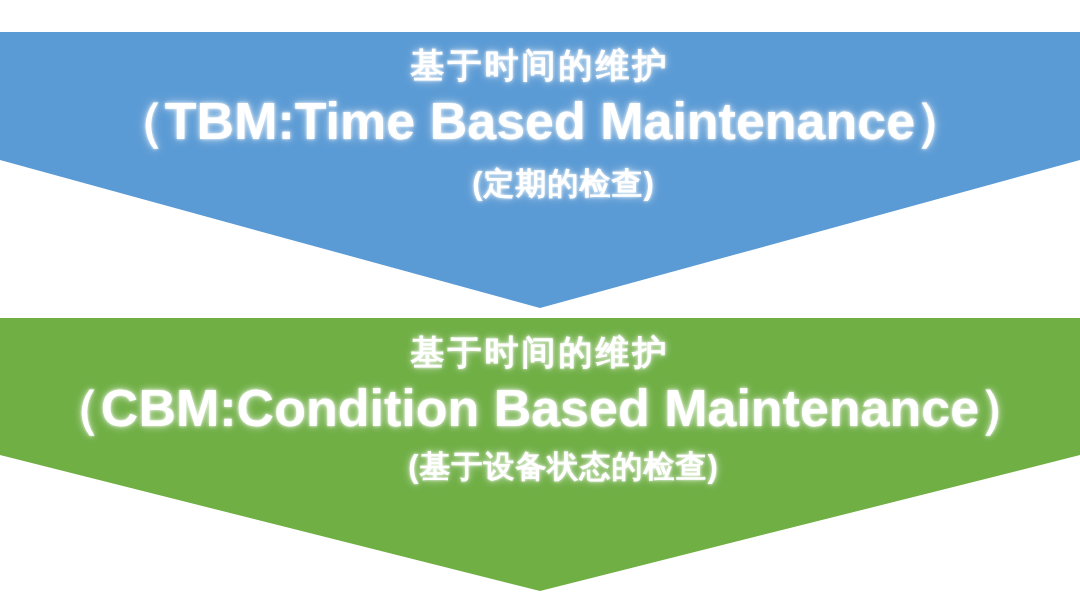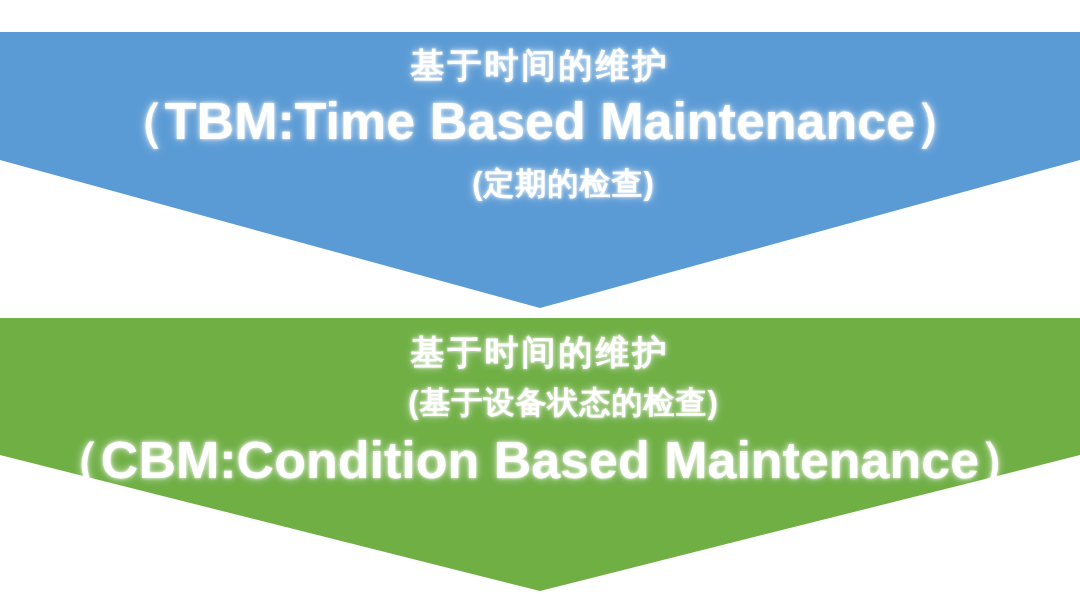--- a/index.html
+++ b/index.html
@@ -131,17 +131,17 @@
   </div>
 
   <div class="text-stack" id="tbm-text">
     <div class="line line-cjk-title" style="color: rgb(255, 255, 255);">基于时间的维护</div>
     <div class="line line-en" style="color: rgb(255, 255, 255);">（TBM:Time Based Maintenance）</div>
     <div class="line line-cjk-sub" style="color: rgb(255, 255, 255);">(定期的检查)</div>
   </div>
 
   <div class="text-stack" id="cbm-text">
     <div class="line line-cjk-title" style="color: rgb(255, 255, 255);">基于时间的维护</div>
+    <div class="line line-en" style="color: rgb(255, 255, 255);">（CBM:Condition Based Maintenance）</div>
     <div class="line line-cjk-sub" style="color: rgb(255, 255, 255);">(基于设备状态的检查)</div>
-    <div class="line line-en" style="color: rgb(255, 255, 255);">（CBM:Condition Based Maintenance）</div>
   </div>
 
 </div>
 
 </body></html>

